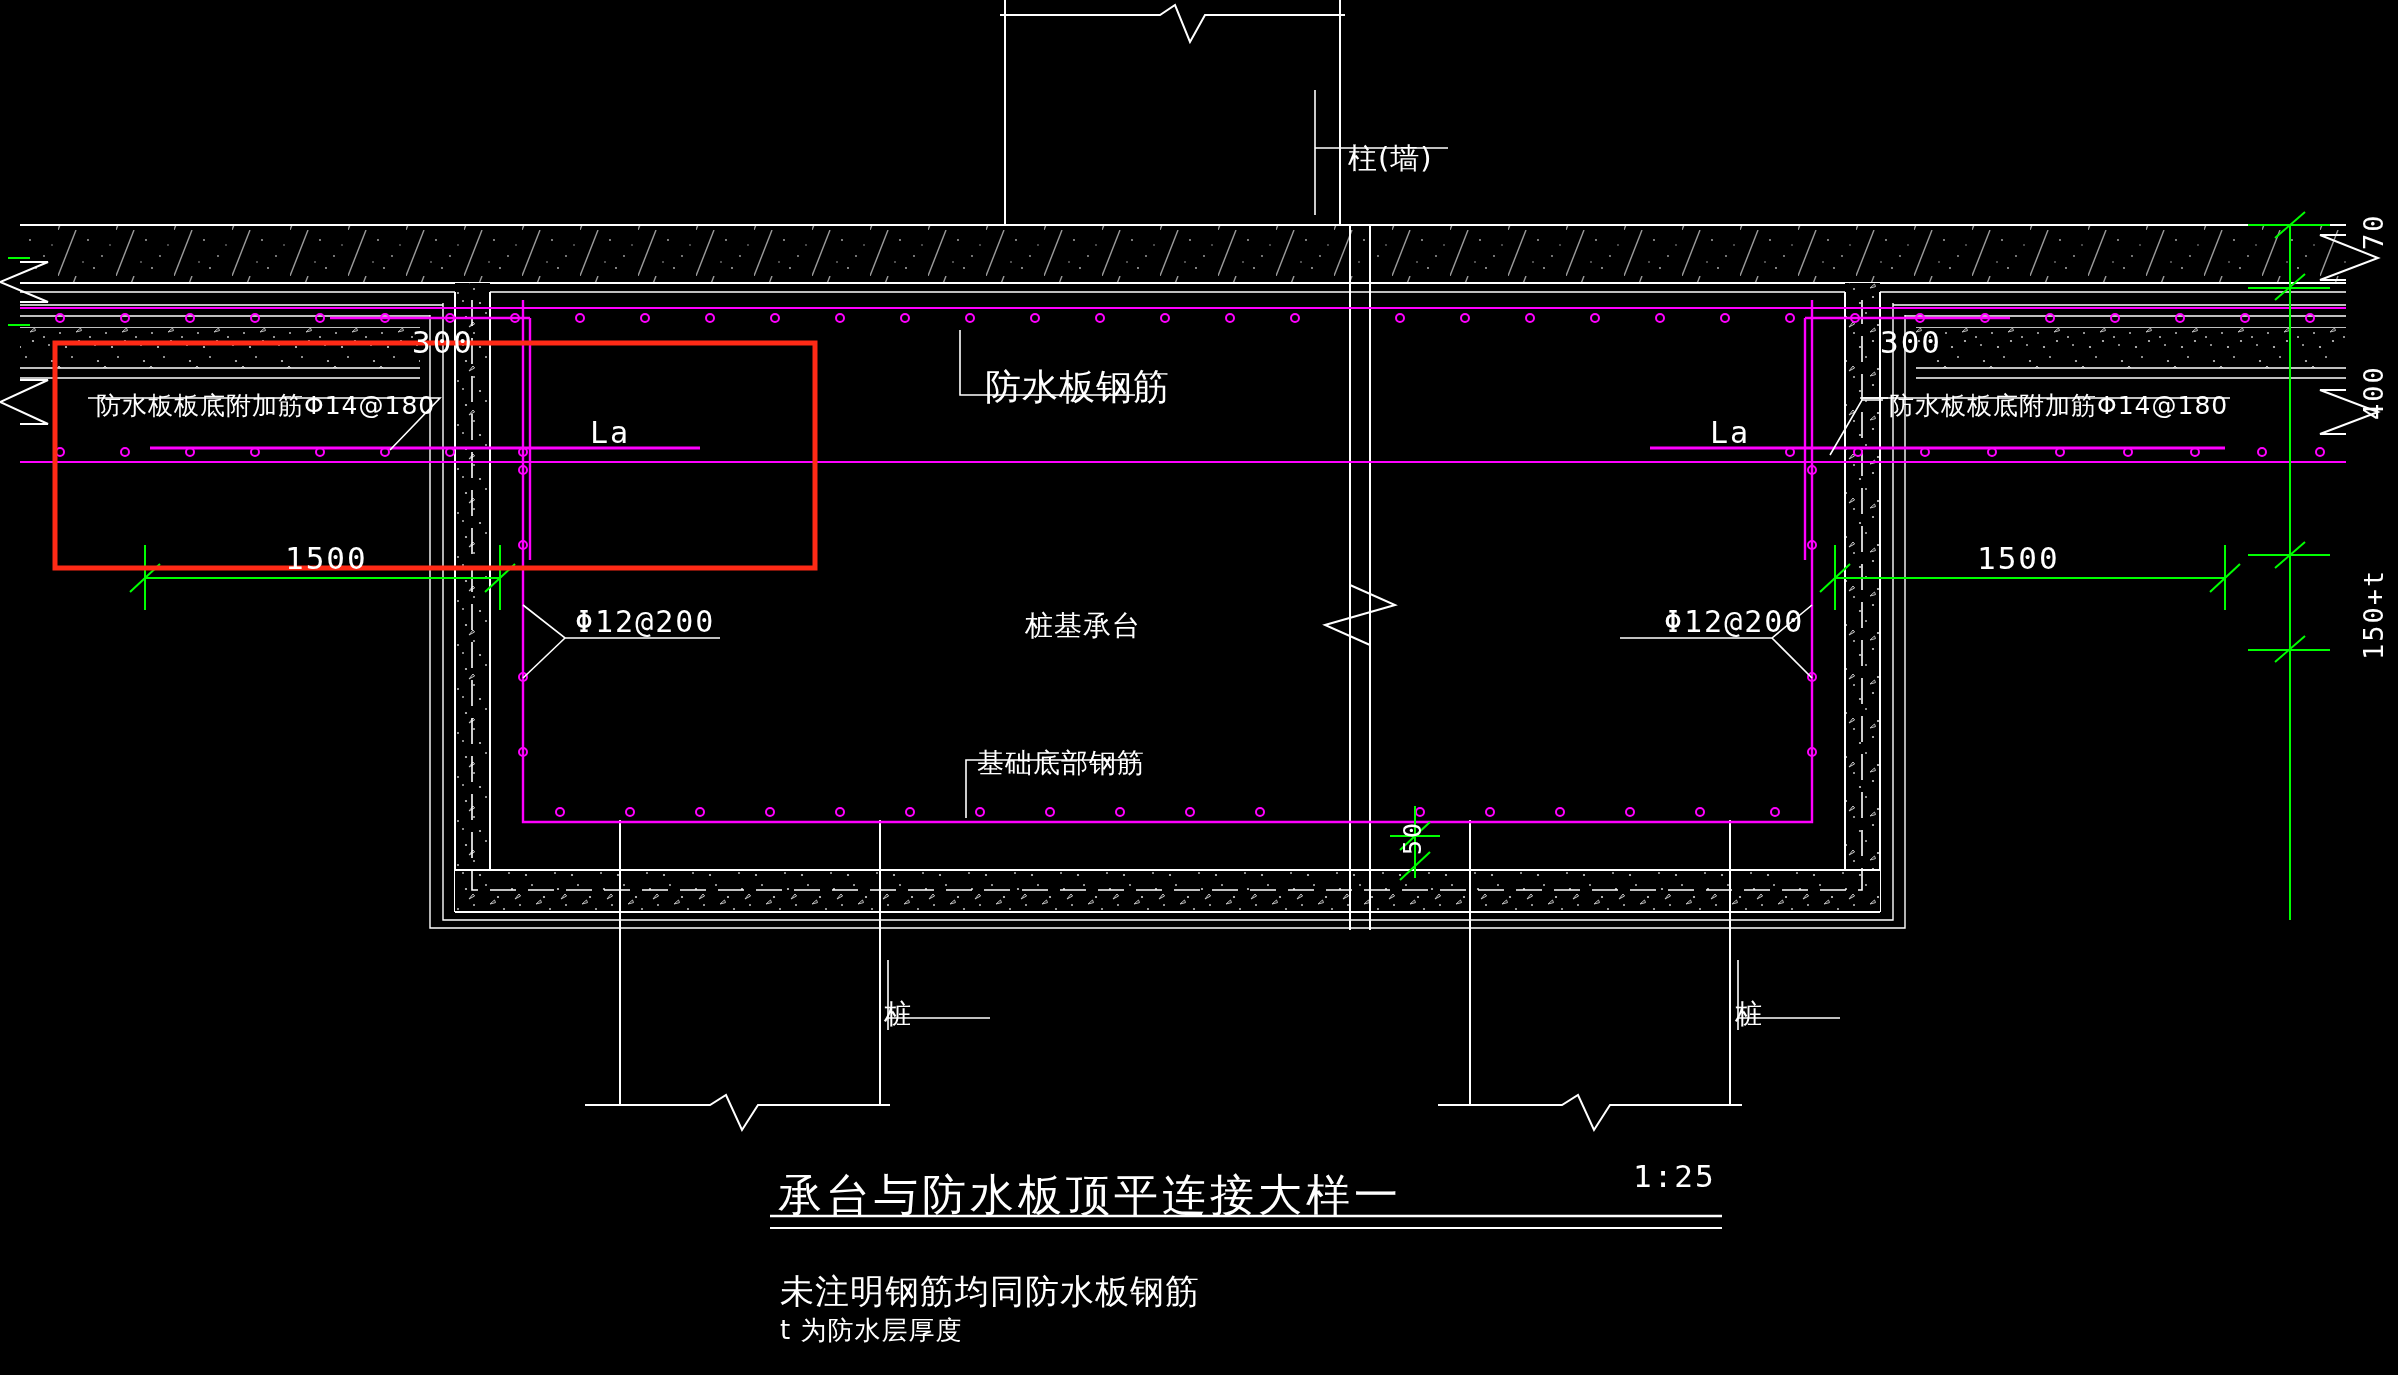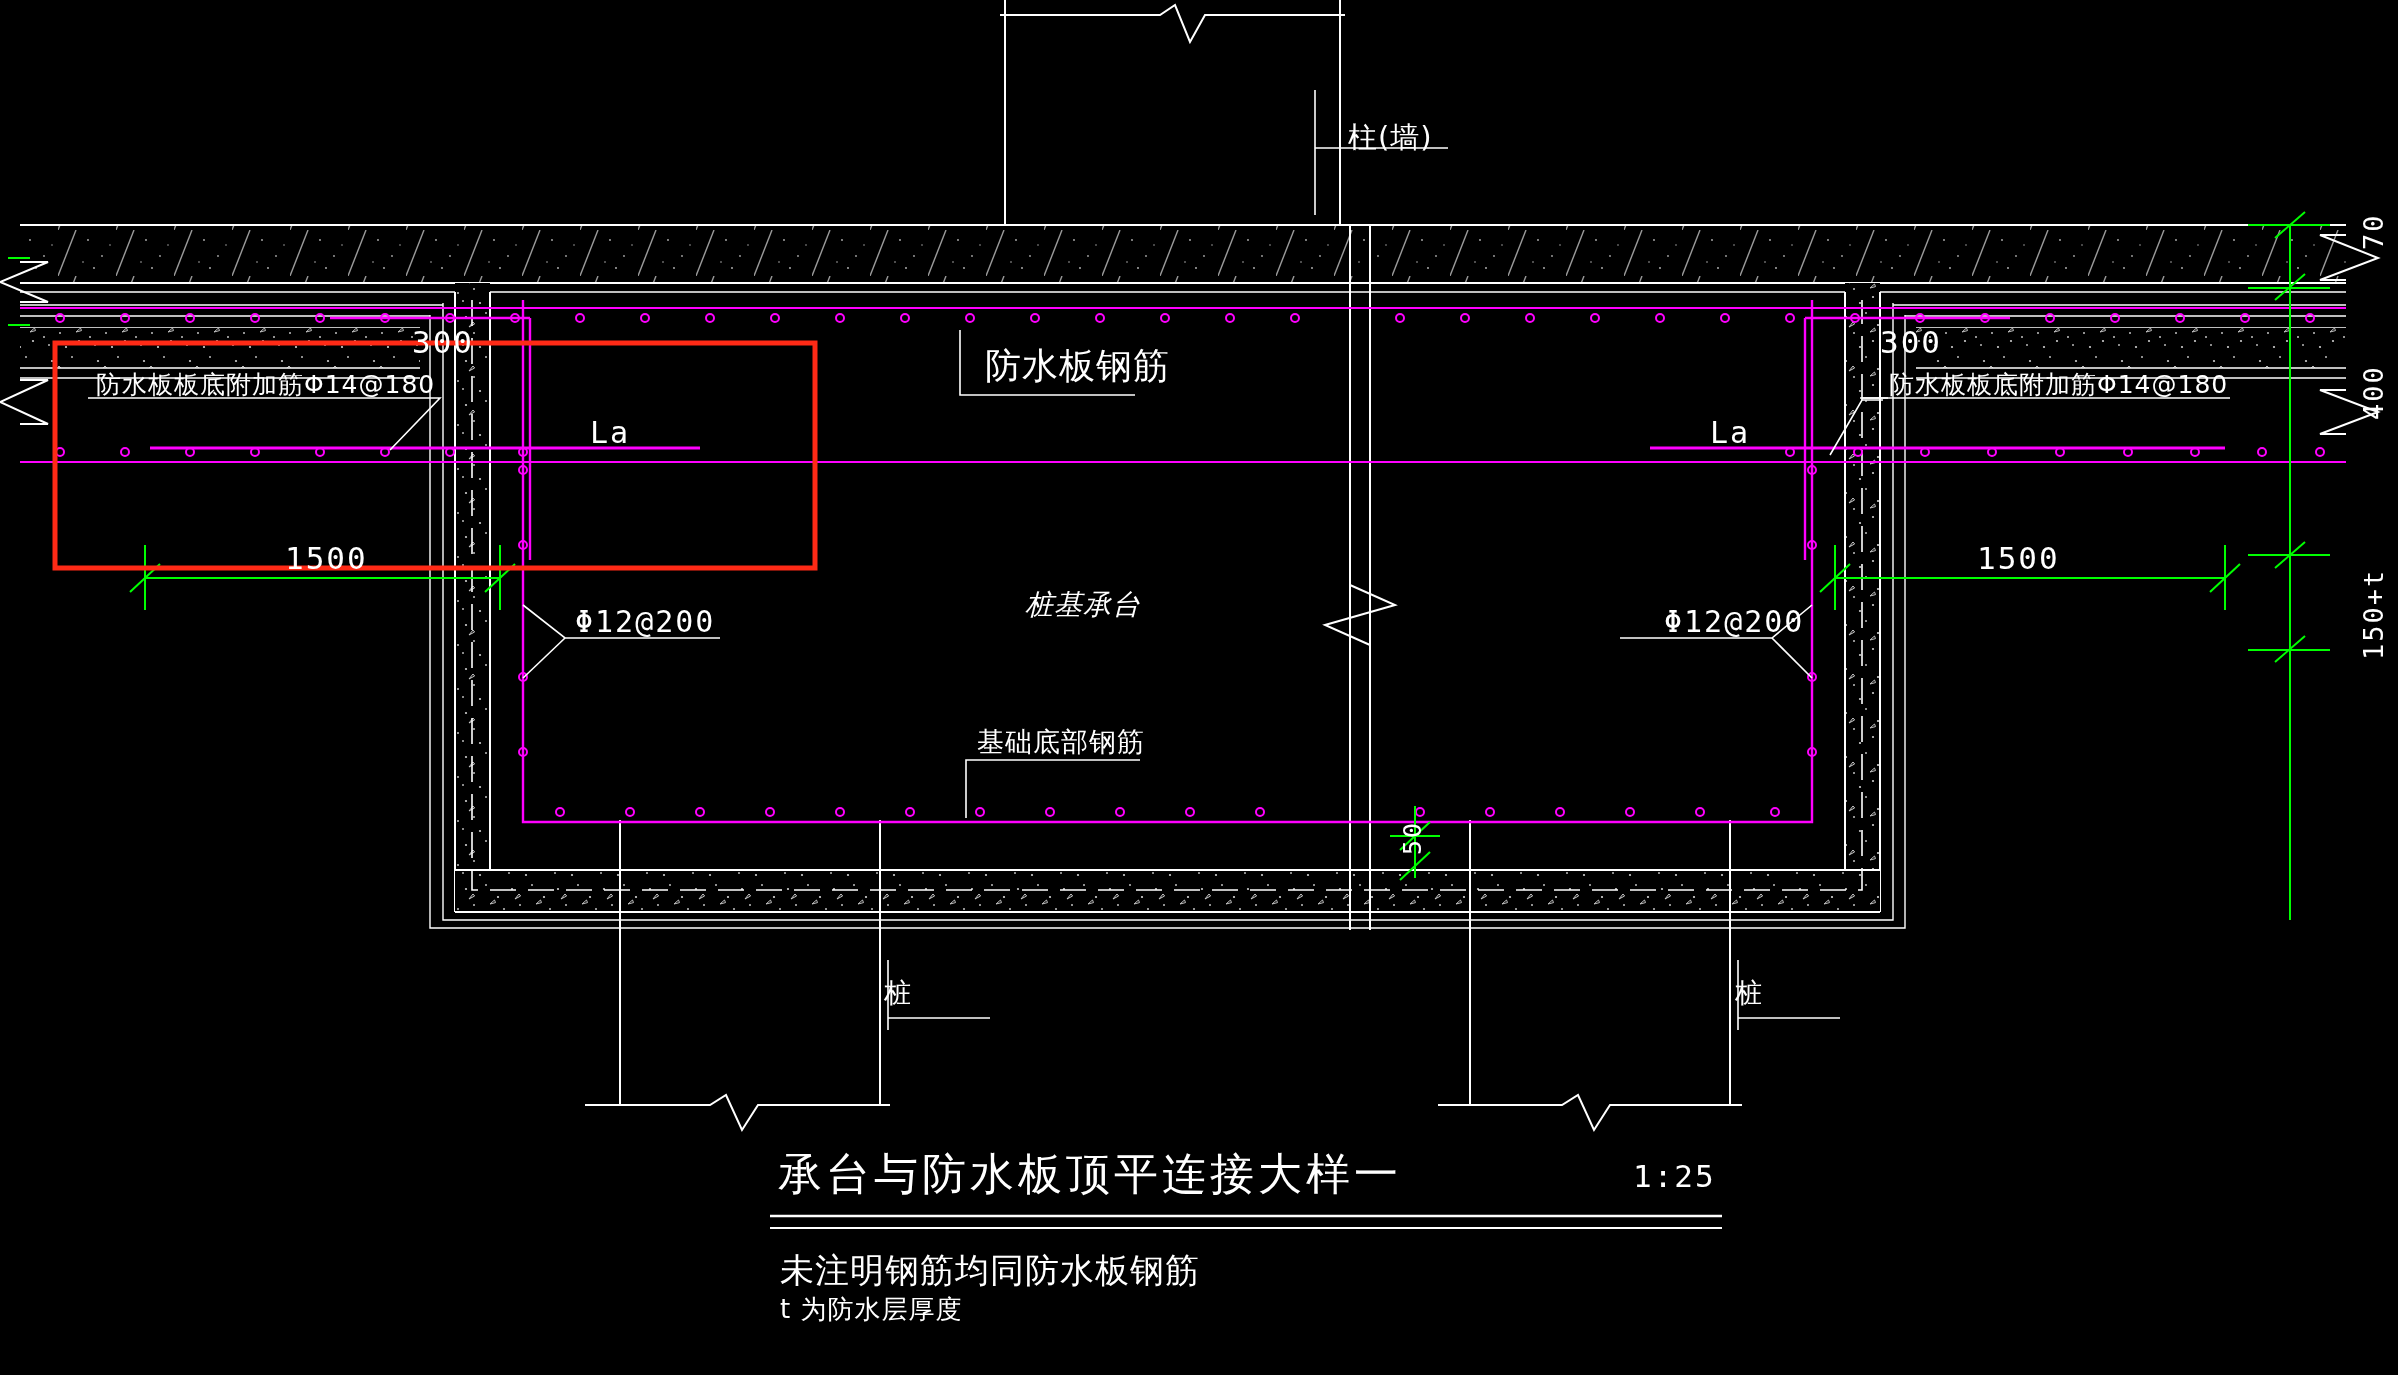--- a/index.html
+++ b/index.html
@@ -1,20 +1,20 @@
 <!DOCTYPE html>
 <html><head>
 <meta charset="utf-8">
 <style>
   html,body{margin:0;padding:0;background:#000;}
   body{width:2398px;height:1375px;overflow:hidden;font-family:"DejaVu Sans","Liberation Sans",sans-serif;}
   #stage{position:relative;width:2398px;height:1375px;background:#000;}
   #stage svg{position:absolute;left:0;top:0;}
   .lbl{position:absolute;color:#fff;white-space:nowrap;font-family:"DejaVu Sans","Liberation Sans",sans-serif;letter-spacing:1px;}
-  .cn{font-weight:400;}
+  .cn{font-weight:400;margin-top:21px;}
   .num{font-family:"DejaVu Sans Mono","Liberation Mono",monospace;letter-spacing:2px;}
   .rot90{transform-origin:0 0;transform:rotate(-90deg);}
 </style>
 </head>
 <body>
 
 <div id="stage">
 
   <svg width="2398" height="1375" viewBox="0 0 2398 1375">
     <defs>
@@ -291,21 +291,21 @@
     </g>
 
     <rect x="55" y="343" width="760" height="225" fill="none" stroke="#ff2a16" stroke-width="5"></rect>
 
   </svg>
 
   <div class="lbl cn" style="left:1348px;top:118px;font-size:29px;">柱(墙)</div>
 
   <div class="lbl cn" style="left:985px;top:342px;font-size:36px;">防水板钢筋</div>
 
-  <div class="lbl cn" style="left:1025px;top:586px;font-size:28px;font-style:italic;">桩基承台</div>
+  <div class="lbl cn" style="left:1025px;top:586px;font-size:28px;">桩基承台</div>
 
   <div class="lbl cn" style="left:977px;top:724px;font-size:27px;font-family:Liberation Mono, monospace;">基础底部钢筋</div>
 
   <div class="lbl cn" style="left:884px;top:975px;font-size:27px;">桩</div>
 
   <div class="lbl cn" style="left:1735px;top:975px;font-size:27px;">桩</div>
 
   <div class="lbl cn" style="left:96px;top:368px;font-size:25px;">防水板板底附加筋Φ14@180</div>
 
   <div class="lbl cn" style="left:1889px;top:368px;font-size:25px;">防水板板底附加筋Φ14@180</div>

